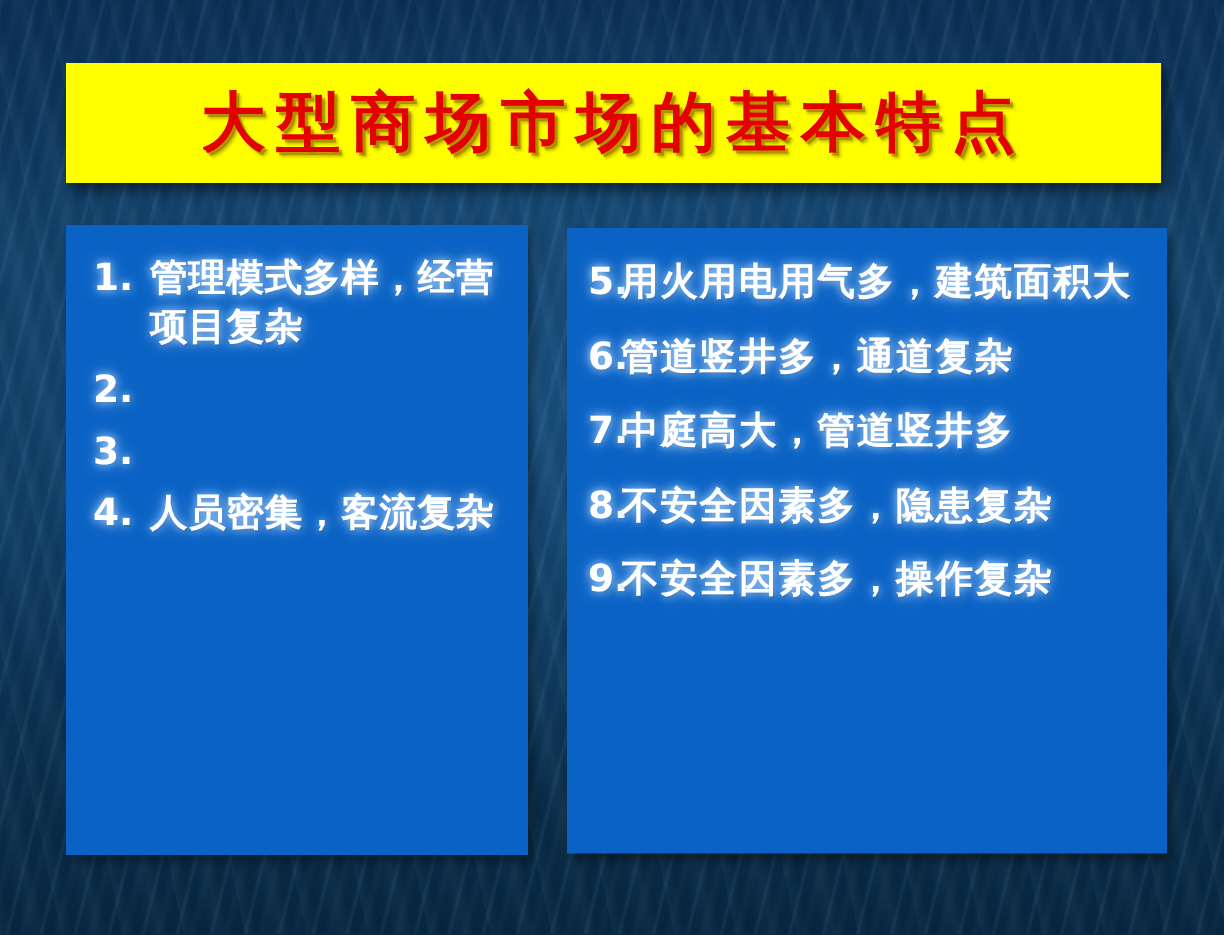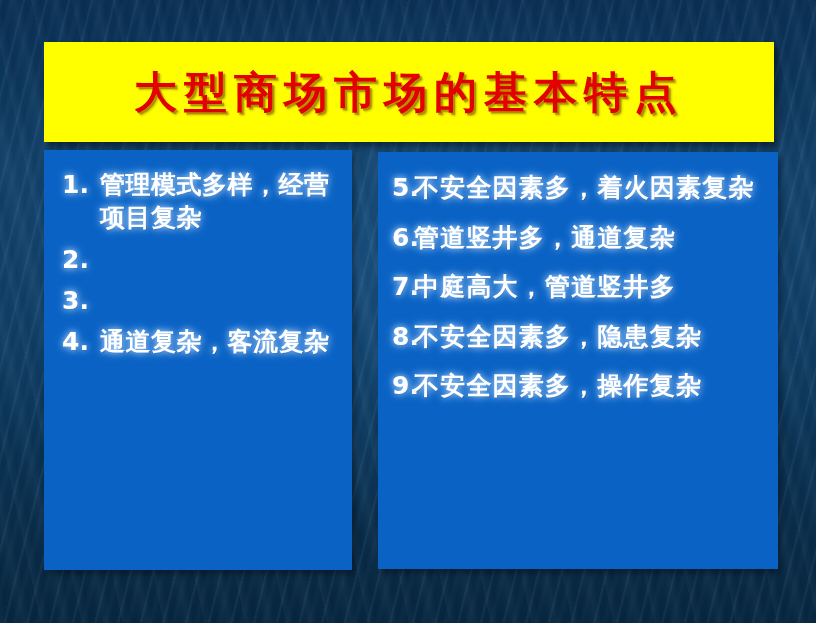--- a/index.html
+++ b/index.html
@@ -43,21 +43,21 @@
       radial-gradient(ellipse 90% 60% at 50% 42%, rgba(33,96,150,0.55) 0%, rgba(10,46,78,0.0) 72%),
       linear-gradient(180deg, #0a3055 0%, #114068 28%, #0d3a60 58%, #072741 100%);
   }
 
   
   .title-banner {
     position: absolute;
     left: 44px;
     top: 42px;
     width: 730px;
-    height: 100px;
+    height: 80px;
     background: #ffff00;
     box-shadow: 4px 5px 7px rgba(0,0,0,0.45);
     display: flex;
     align-items: center;
     justify-content: center;
   }
   .title-text {
     color: #e40000;
     font-size: 43px;
     font-weight: 700;
@@ -159,30 +159,30 @@
         <span class="item-text">管理模式多样，经营项目复杂</span>
       </li>
       <li class="item">
         <span class="item-num">2.</span>
       </li>
       <li class="item">
         <span class="item-num">3.</span>
       </li>
       <li class="item">
         <span class="item-num">4.</span>
-        <span class="item-text">通道复杂，客流复杂</span>
+        <span class="item-text">人员密集，客流复杂</span>
       </li>
     </ul>
   </div>
 
   <div class="panel panel-right">
     <ul class="items">
       <li class="item">
         <span class="item-num">5.</span>
-        <span class="item-text">不安全因素多，着火因素复杂</span>
+        <span class="item-text">用火用电用气多，建筑面积大</span>
       </li>
       <li class="item">
         <span class="item-num">6.</span>
         <span class="item-text">管道竖井多，通道复杂</span>
       </li>
       <li class="item">
         <span class="item-num">7.</span>
         <span class="item-text">中庭高大，管道竖井多</span>
       </li>
       <li class="item">

